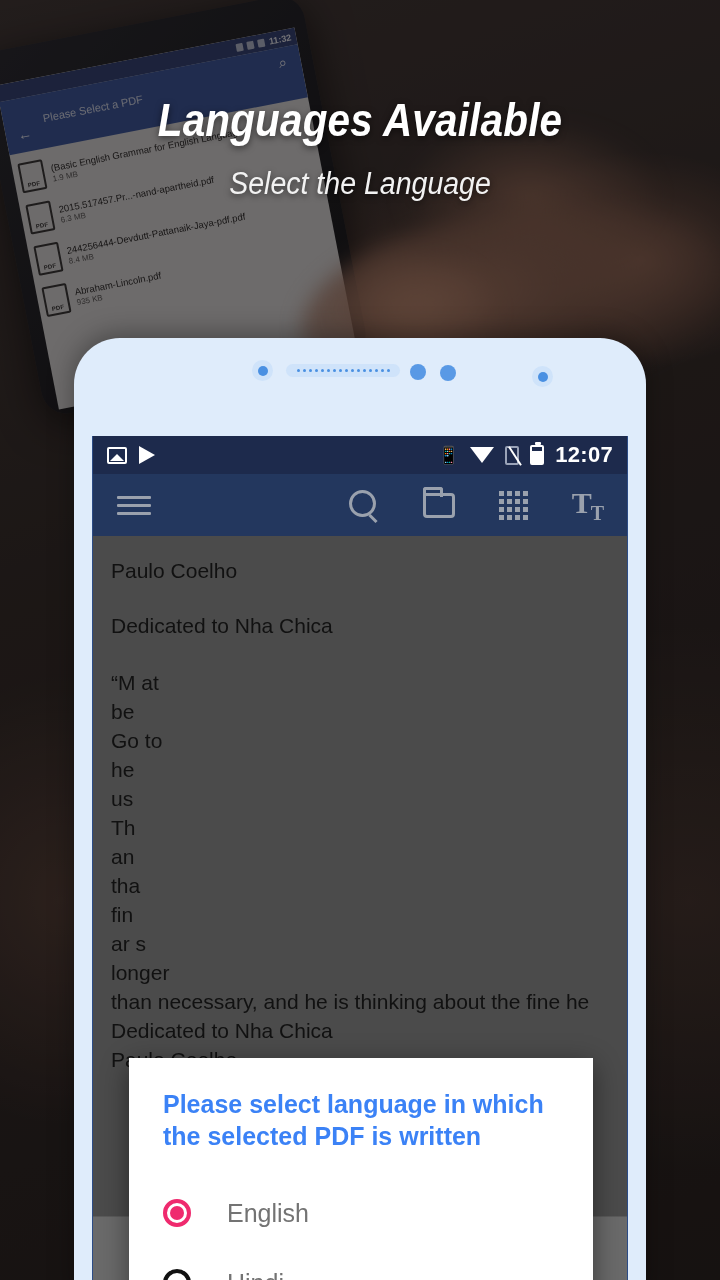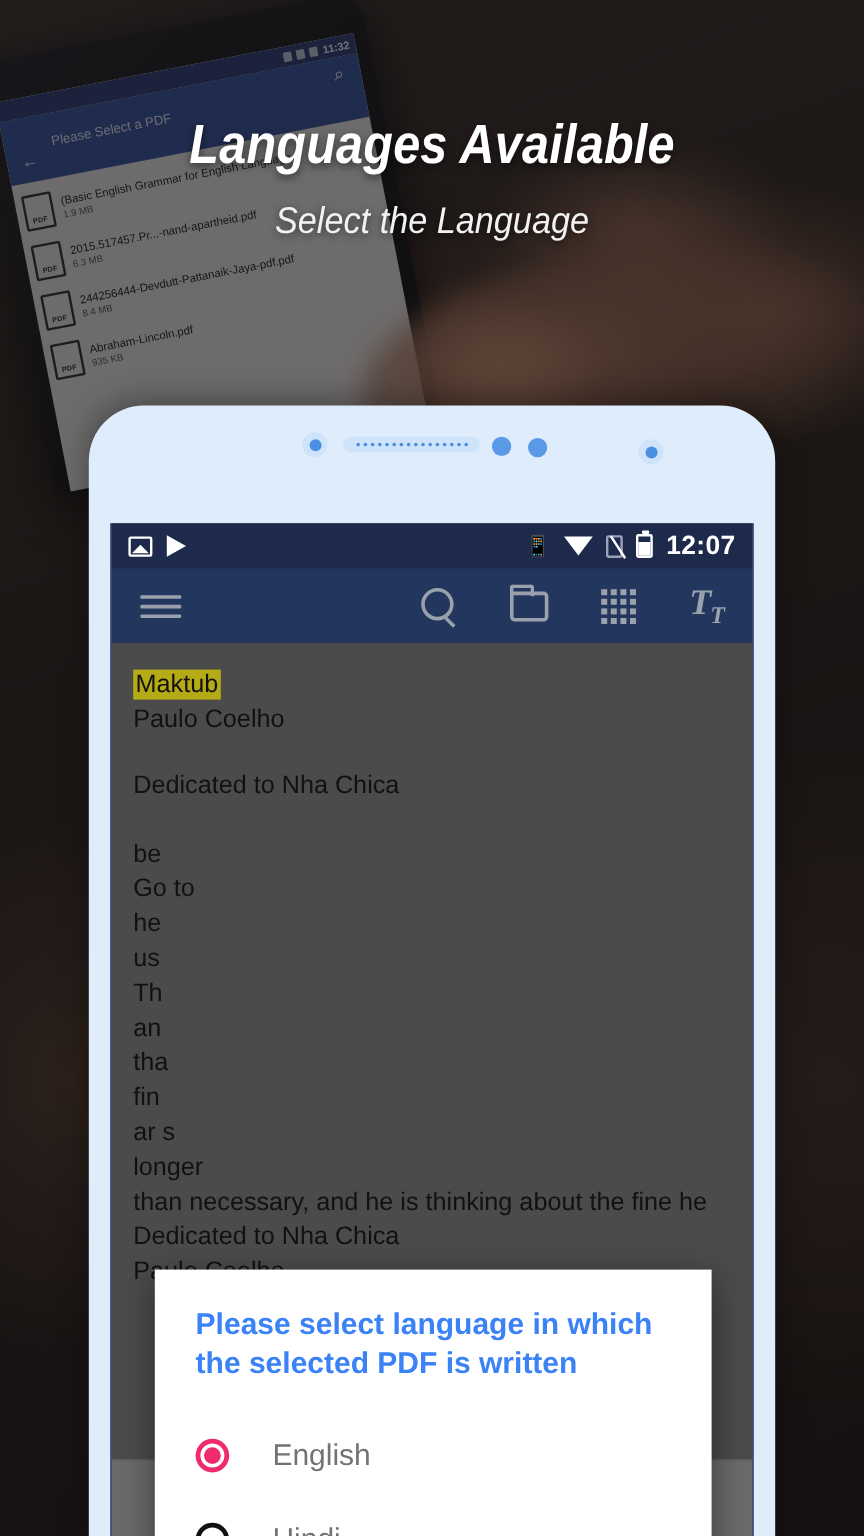--- a/index.html
+++ b/index.html
@@ -184,21 +184,21 @@
   .ic-battery::before { content:""; position:absolute; left: 3px; top:-5px; width: 6px; height:3px; background:#fff; border-radius:1px;}
   .sb-time { font-size: 22px; font-weight: bold; letter-spacing:.3px; }
 
   
   .app-bar {
     height: 62px; background: #23375e;
     display: flex; align-items: center; padding: 0 24px;
   }
   .tb-icon { color: #9aa1ad; cursor: pointer; }
   .tb-spacer { flex: 1; }
-  .tb-group { display: flex; align-items: center; gap: 44px; font-style: italic; }
+  .tb-group { display: flex; align-items: center; gap: 44px; }
   .ic-hamburger { width: 34px; }
   .ic-hamburger span { display:block; height: 3px; background:#9aa1ad; margin: 5px 0; border-radius:1px;}
   .ic-magnifier { width:30px; height:30px; position: relative; }
   .ic-magnifier::before { content:""; position:absolute; left:0; top:0; width:21px;height:21px; border:3px solid #9aa1ad; border-radius:50%;}
   .ic-magnifier::after { content:""; position:absolute; right:1px; bottom:0; width:10px;height:3px; background:#9aa1ad; transform: rotate(45deg);}
   .ic-folder { width: 32px; height: 25px; border: 3px solid #9aa1ad; border-radius: 2px 4px 4px 4px; position:relative; }
   .ic-folder::before { content:""; position:absolute; left:-3px; top:-9px; width:14px; height:7px; border:3px solid #9aa1ad; border-bottom:none; border-radius: 3px 3px 0 0;}
   .ic-grid { display:grid; grid-template-columns: repeat(4, 5px); grid-template-rows: repeat(4,5px); gap: 3px; }
   .ic-grid b { background:#9aa1ad; display:block; }
   .ic-tt { font-size: 30px; color:#9aa1ad; font-family: "Liberation Serif", serif; font-weight: bold; line-height:1; letter-spacing:-1px;}
@@ -404,26 +404,26 @@
             <b></b>
             <b></b>
             <b></b>
             <b></b>
         </span>
         <span class="tb-icon ic-tt">T<sub style="font-size:20px">T</sub></span>
       </div>
     </div>
 
     <div class="pdf-content">
-      <div><span class="pdf-title">Maktub</span></div>
       <div>Paulo Coelho</div>
       <div class="pdf-gap"></div>
       <div>Dedicated to Nha Chica</div>
       <div class="pdf-gap"></div>
       <div class="pdf-para">
+        <div class="pdf-line">“M                                                        at</div>
         <div class="pdf-line">be</div>
         <div class="pdf-line">Go                                                          to</div>
         <div class="pdf-line">he</div>
         <div class="pdf-line">us</div>
         <div class="pdf-line"> Th</div>
         <div class="pdf-line">an</div>
         <div class="pdf-line">tha</div>
         <div class="pdf-line">fin</div>
         <div class="pdf-line">ar                                                           s</div>
         <div class="pdf-line">longer</div>

